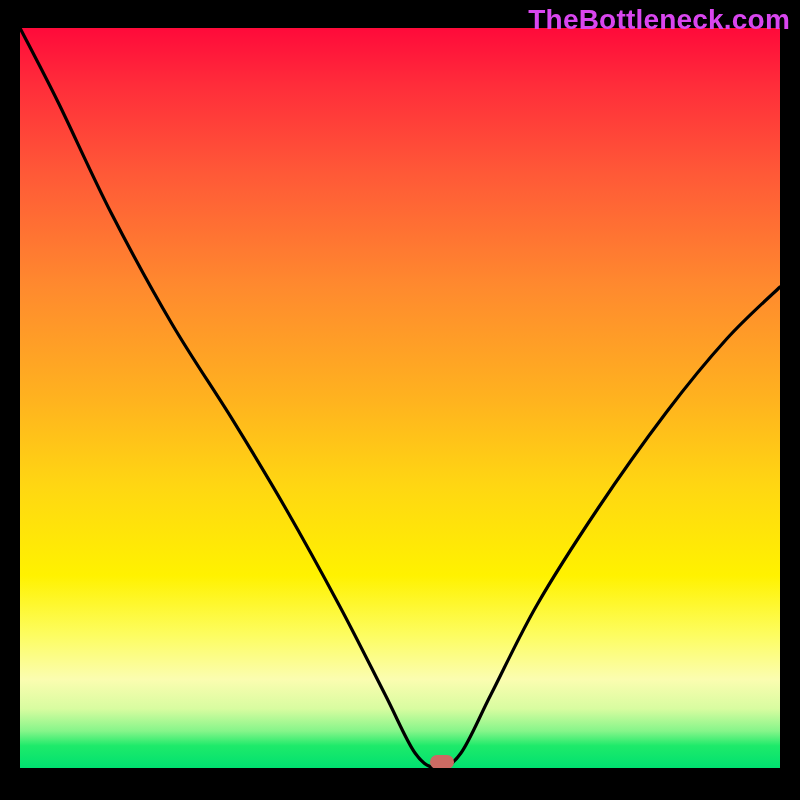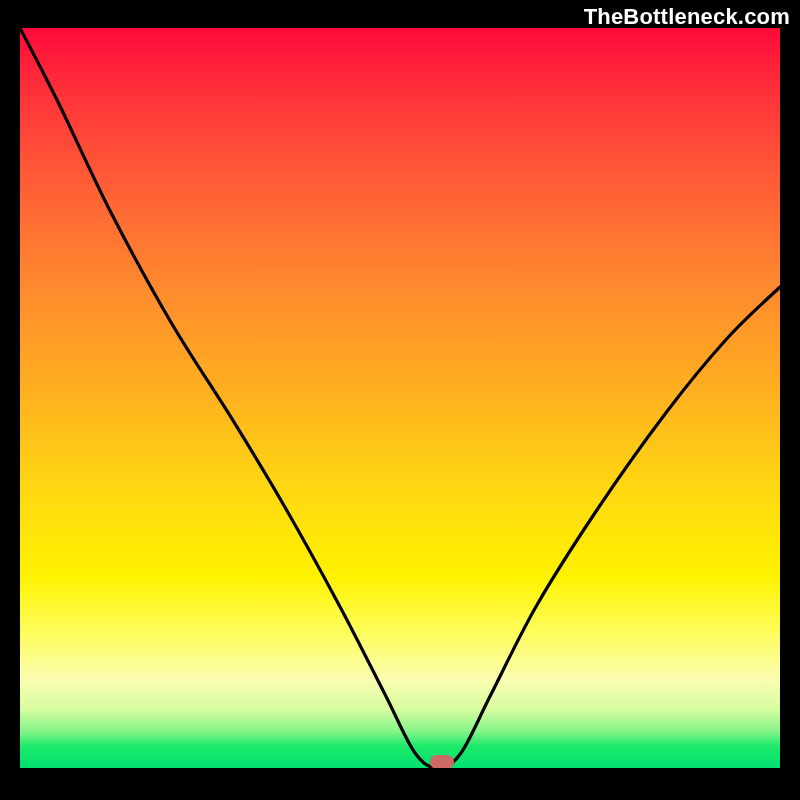--- a/index.html
+++ b/index.html
@@ -14,22 +14,22 @@
   .frame {
     position: relative;
     width: 800px;
     height: 800px;
     background: #000;
   }
   .attribution {
     position: absolute;
     top: 4px;
     right: 10px;
-    color: #ffffff;
-    font-size: 22px;
+    color: #d946ef;
+    font-size: 28px;
     font-weight: bold;
     letter-spacing: 0.2px;
     z-index: 10;
   }
   .plot-area {
     position: absolute;
     left: 20px;
     top: 28px;
     width: 760px;
     height: 740px;

